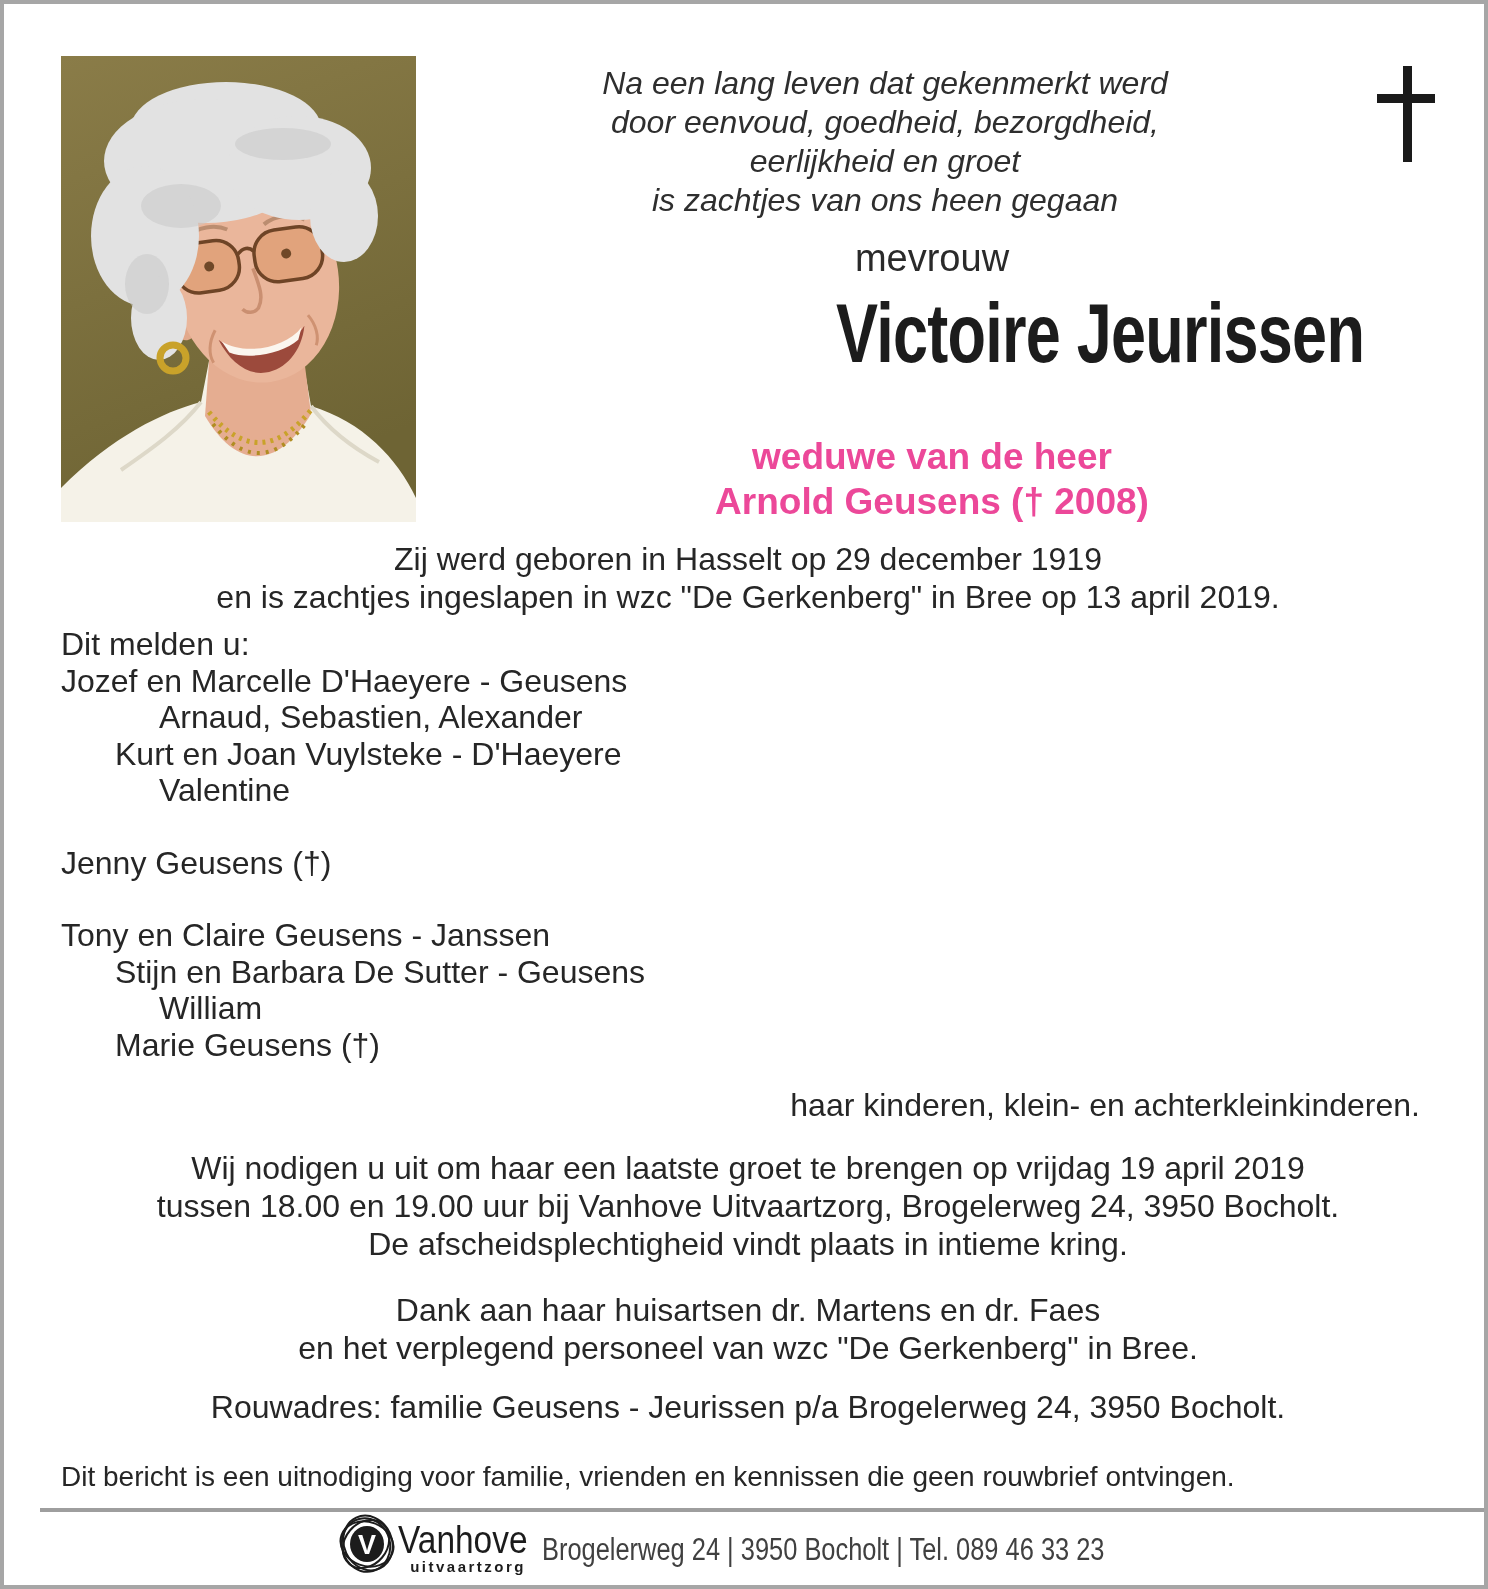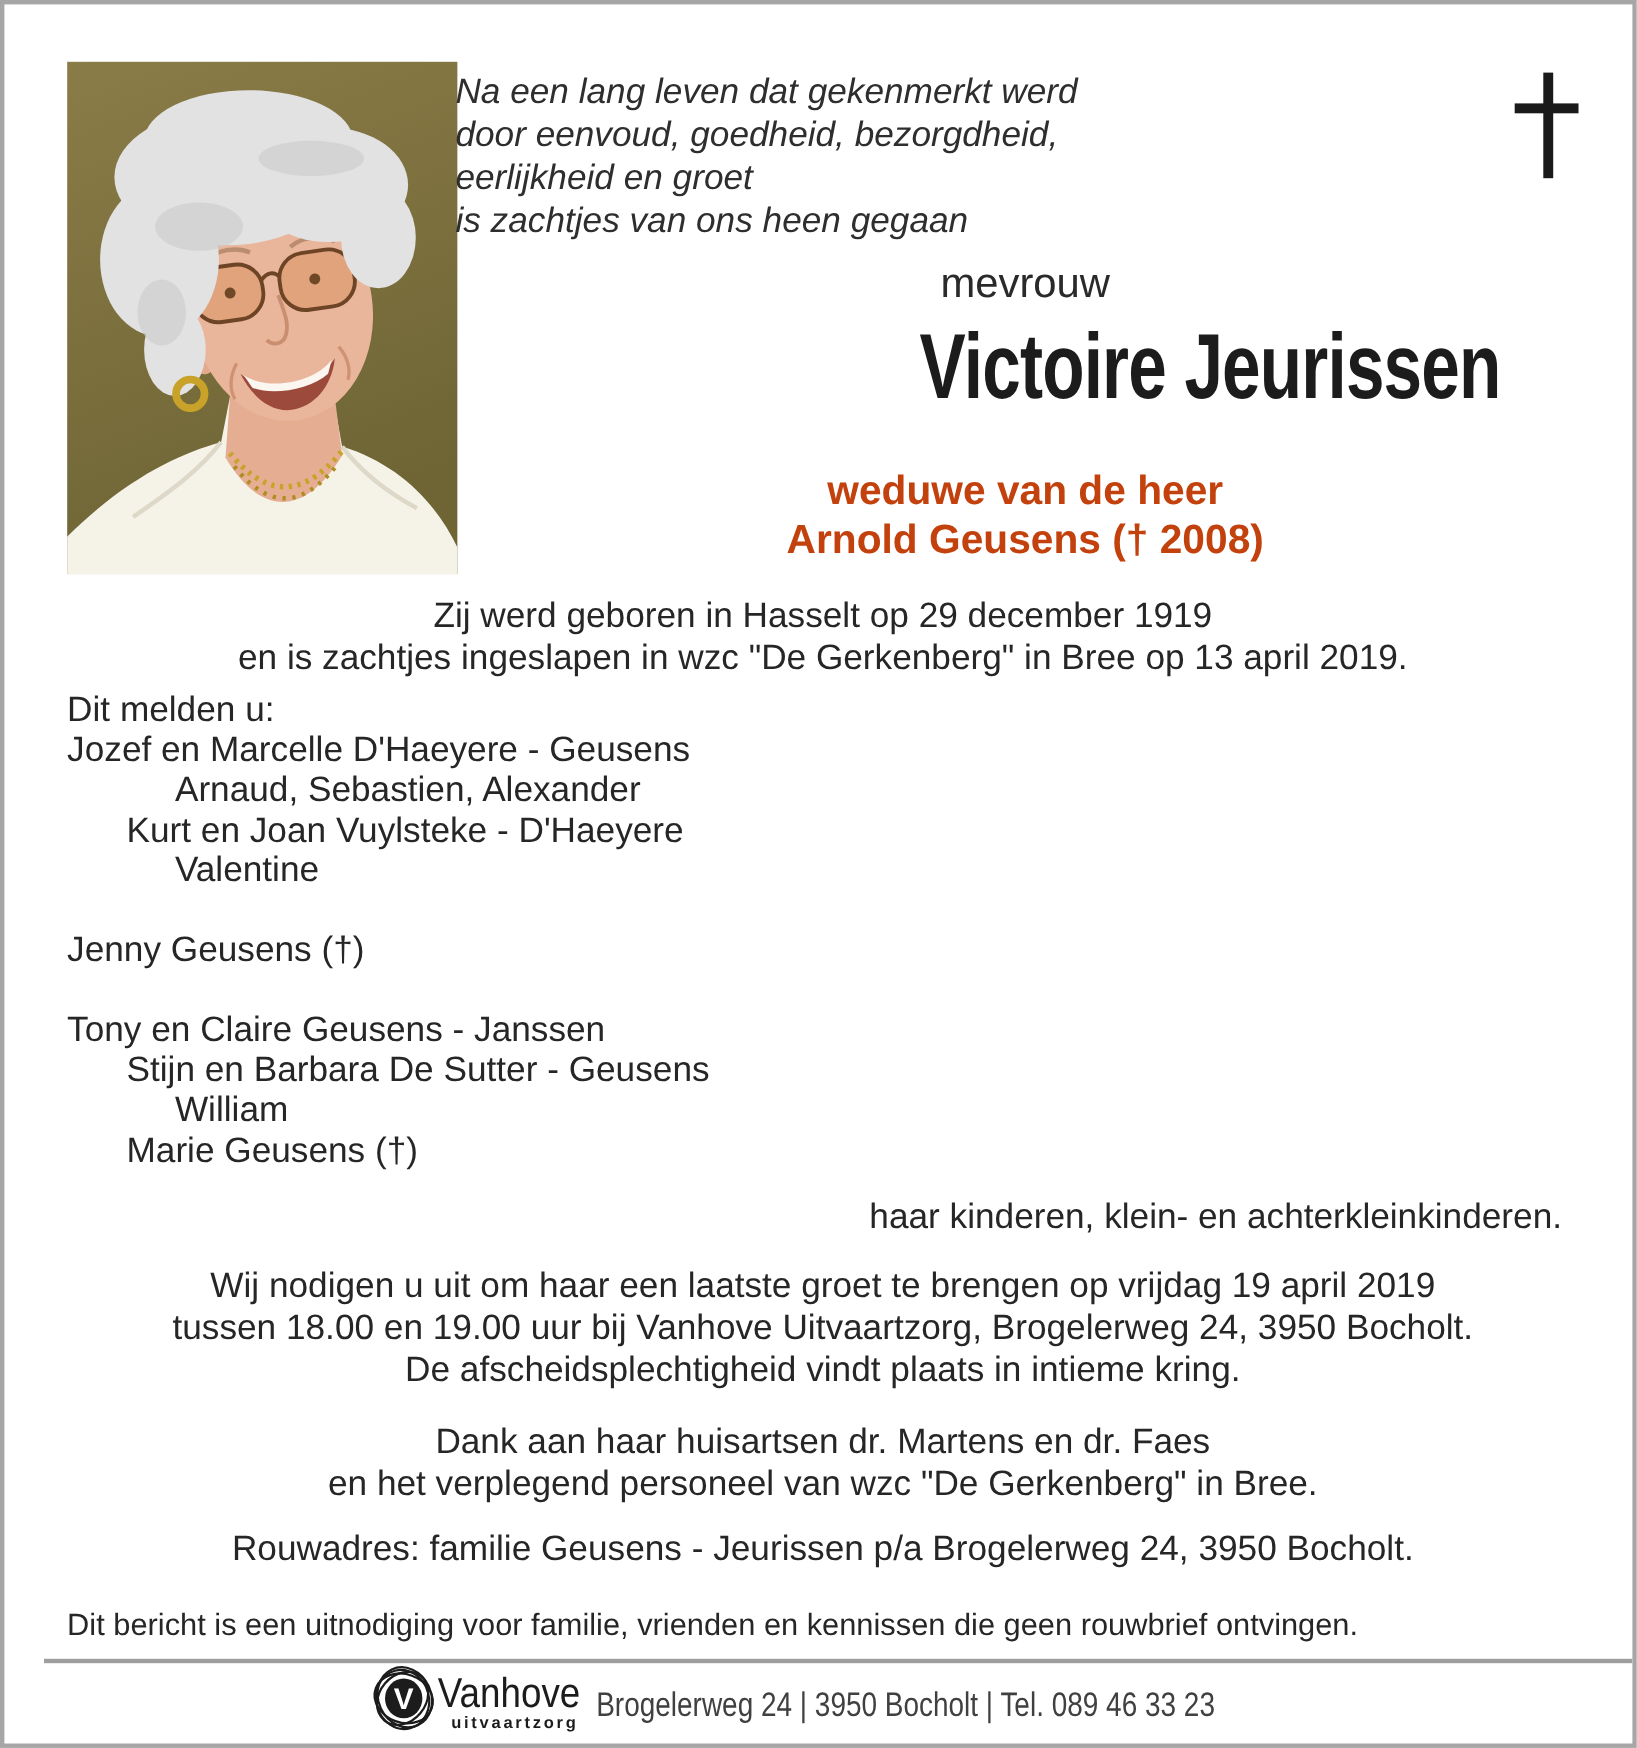--- a/index.html
+++ b/index.html
@@ -16,40 +16,40 @@
 
   
   .portrait { position:absolute; left:57px; top:52px; width:355px; height:466px; }
 
   
   .cross-v { position:absolute; left:1399px; top:62px; width:9px; height:96px; background:#1a1a1a; }
   .cross-h { position:absolute; left:1373px; top:90px; width:58px; height:9px; background:#1a1a1a; }
 
   .epigraph {
     position:absolute; left:410px; top:60px; width:942px;
-    text-align:left; font-style:italic;
+    text-align:center; font-style:italic;
     font-size:32px; line-height:39px; color:#2e2e2e;
   }
   .salutation {
     position:absolute; left:408px; top:233px; width:1040px;
     text-align:center; font-size:38px; color:#2a2a2a;
   }
   .deceased-name {
     position:absolute; left:408px; top:284px; width:1040px;
     text-align:right; font-size:84px; font-weight:bold; line-height:90px;
     color:#1c1c1c; white-space:nowrap;
   }
   .deceased-name .squeeze {
     display:inline-block; transform:scaleX(0.75); transform-origin:center;
     letter-spacing:-1px;
   }
   .widow {
-    position:absolute; left:408px; top:419px; width:1040px;
+    position:absolute; left:408px; top:430px; width:1040px;
     text-align:center; font-size:37px; font-weight:bold; line-height:45px;
-    color:#c2410c;
+    color:#ec4899;
   }
   .life-dates {
     position:absolute; left:0; top:536px; width:1488px;
     text-align:center; font-size:32px; line-height:38px;
   }
 
   .family { position:absolute; left:57px; top:622px; font-size:32px; line-height:36.5px; }
   .family .row { white-space:nowrap; }
   .family .ind1 { padding-left:54px; }
   .family .ind2 { padding-left:98px; }

